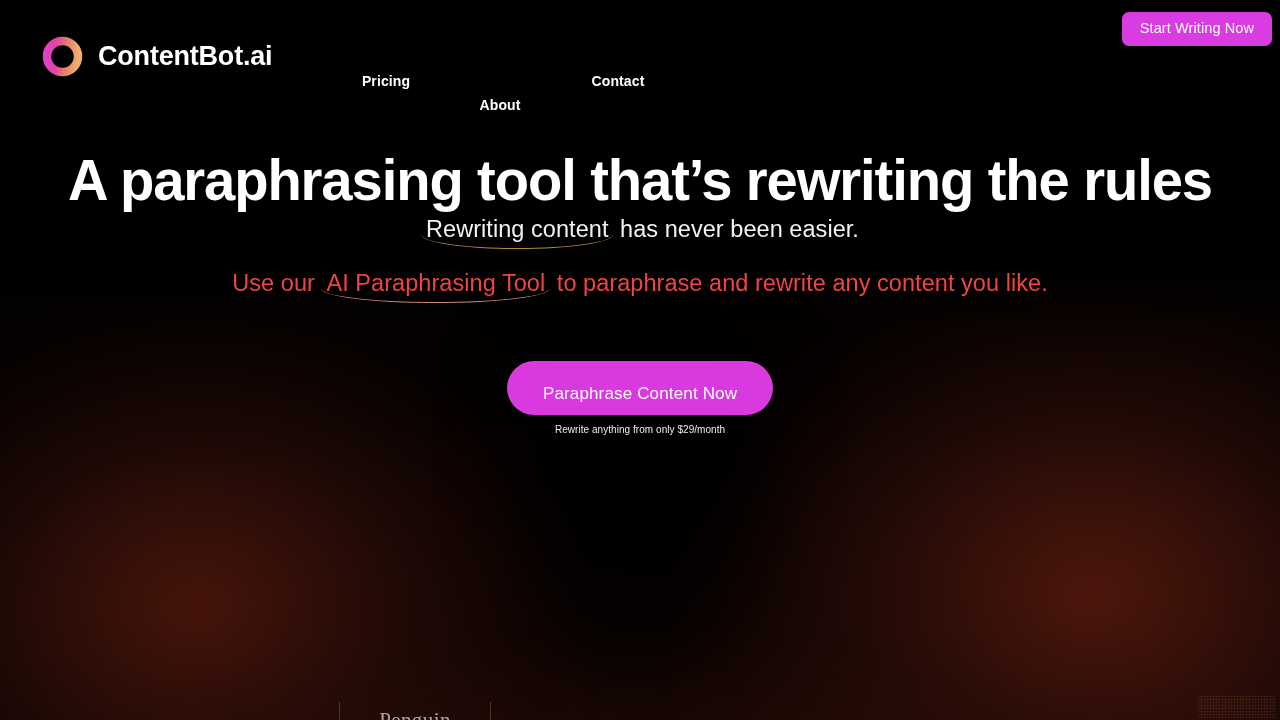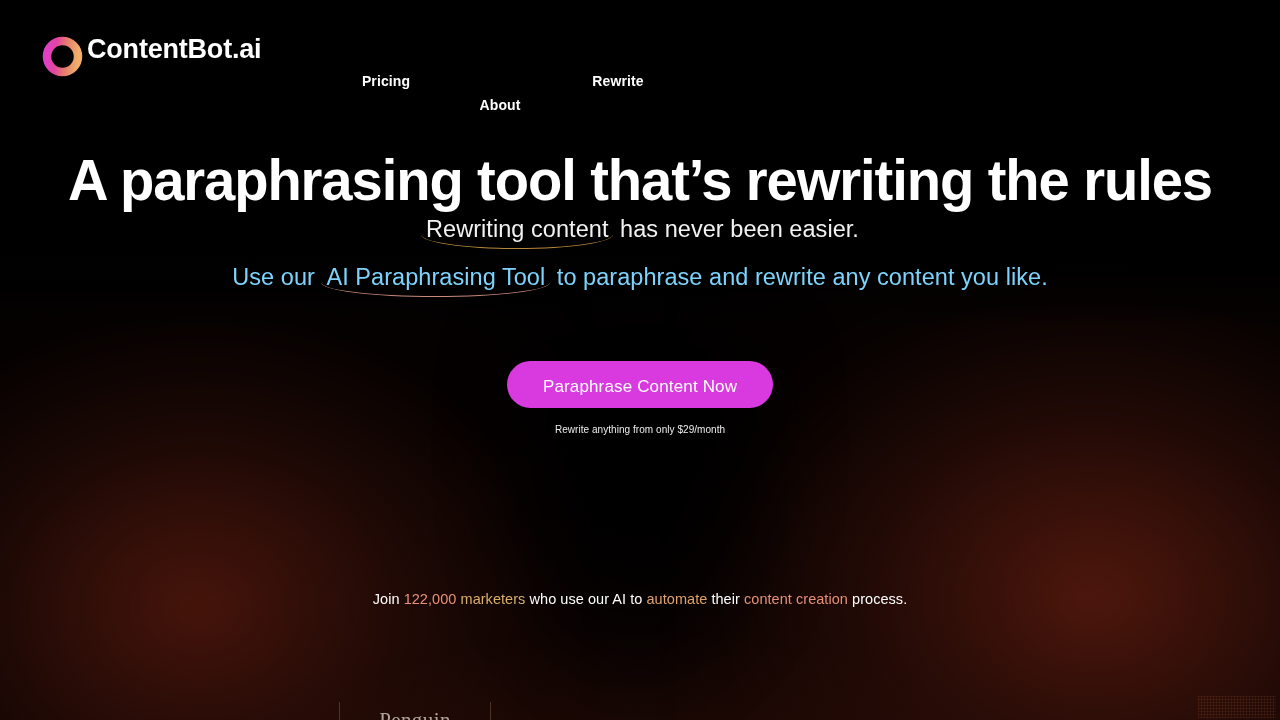--- a/index.html
+++ b/index.html
@@ -103,22 +103,22 @@
     top: 0; left: 0; right: 0;
     height: 96px;
     z-index: 30;
   }
 
   .brand {
     position: absolute;
     left: 40px;
     top: 34px;
     display: flex;
-    align-items: flex-start;
-    gap: 2px;
+    align-items: center;
+    gap: 13px;
     cursor: pointer;
   }
 
   .brand-mark {
     width: 45px;
     height: 45px;
     display: block;
   }
 
   .brand-name {
@@ -198,24 +198,24 @@
     left: 0;
     right: 0;
     color: #f2f2f2;
     font-size: 23.5px;
     font-weight: 400;
     letter-spacing: 0.05px;
   }
 
   .sub2 {
     position: absolute;
-    top: 264px;
-    left: 0;
-    right: 0;
-    color: #7dd3fc;
+    top: 270px;
+    left: 0;
+    right: 0;
+    color: #ef4444;
     font-size: 23.5px;
     font-weight: 400;
     letter-spacing: 0.05px;
   }
 
   .ul-gold {
     display: inline-block;
     padding: 0 5px 5px 5px;
     border-bottom: 1.6px solid #b78a3a;
     border-bottom-left-radius: 55% 16px;
@@ -238,21 +238,21 @@
     text-align: center;
   }
 
   .cta-main {
     background: #d83ae0;
     color: #ffffff;
     border: none;
     font-size: 17px;
     font-weight: 400;
     font-family: "Liberation Sans", sans-serif;
-    padding: 17px 36px 13px 36px;
+    padding: 24px 36px 13px 36px;
     border-radius: 999px;
     cursor: pointer;
     letter-spacing: 0.15px;
     line-height: 1;
   }
 
   .price-note {
     position: absolute;
     top: 424px;
     left: 0;
@@ -364,23 +364,24 @@
           </linearGradient>
         </defs>
         <circle cx="22.5" cy="22.5" r="15.5" fill="none" stroke="url(#ringgrad)" stroke-width="8.5"></circle>
       </svg>
       <span class="brand-name">ContentBot.ai</span>
     </div>
 
     <div class="nav">
       <a href="#">Pricing</a>
       <a href="#">About</a>
-      <a href="#">Rewrite</a>
-    </div>
-
+      <a href="#">Contact</a>
+    </div>
+
+    <button class="cta-top">Start Writing Now</button>
   </div>
 
   <div class="hero">
 
     <h1 class="headline">A paraphrasing tool that’s rewriting the rules</h1>
 
     <div class="sub1">
       <span class="ul-gold">Rewriting content</span><span> has never been easier.</span>
     </div>
 
@@ -388,23 +389,20 @@
       <span>Use our </span><span class="ul-rose">AI Paraphrasing Tool</span><span> to paraphrase and rewrite any content you like.</span>
     </div>
 
     <div class="cta-main-wrap">
       <button class="cta-main">Paraphrase Content Now</button>
     </div>
 
     <div class="price-note">Rewrite anything from only $29/month</div>
   </div>
 
-  <div class="social-proof">
-    <span>Join </span><span class="c-count">122,000</span><span> </span><span class="c-market">marketers</span><span> who use our AI to </span><span class="c-auto">automate</span><span> their </span><span class="c-create">content creation</span><span> process.</span>
-  </div>
 
   <div class="logo-strip">
     <div class="logo-divider"></div>
     <div class="logo-cell">
       <span class="logo-penguin">Penguin</span>
     </div>
     <div class="logo-divider"></div>
     <div class="logo-cell">
       
     </div>

